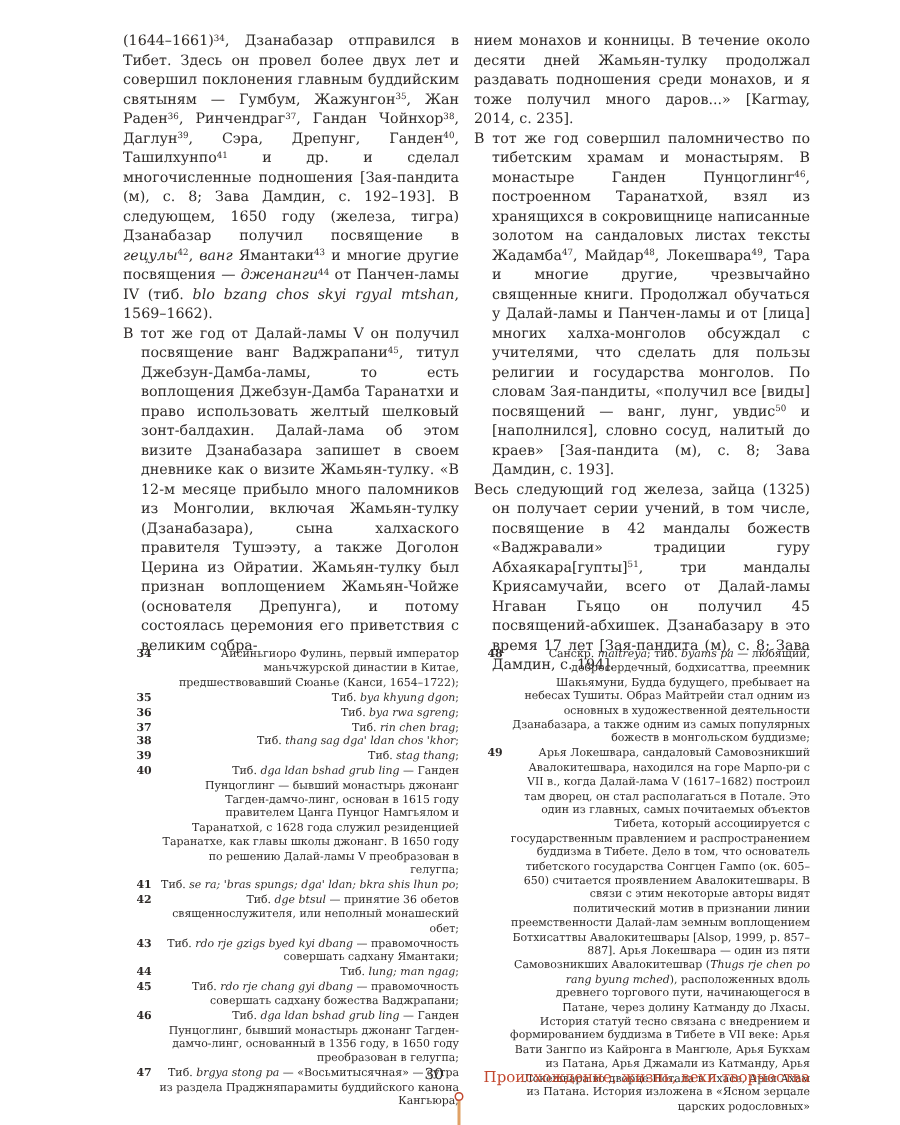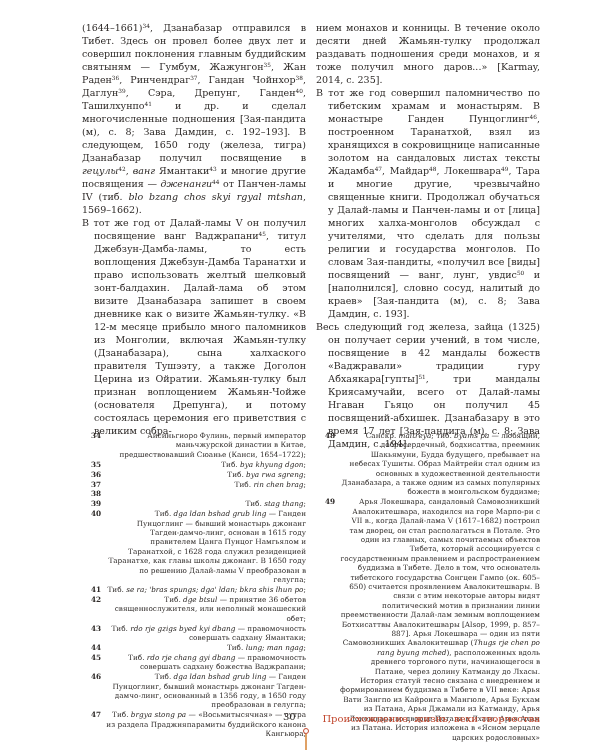--- a/index.html
+++ b/index.html
@@ -81,20 +81,21 @@
     <div class="fn">
         <span class="num">36</span>
         <span class="txt"><span>Тиб. </span><i>bya rwa sgreng</i><span>;</span></span>
       </div>
     <div class="fn">
         <span class="num">37</span>
         <span class="txt"><span>Тиб. </span><i>rin chen brag</i><span>;</span></span>
       </div>
     <div class="fn">
         <span class="num">38</span>
+        <span class="txt"><span>Тиб. </span><i>thang sag dga' ldan chos 'khor</i><span>;</span></span>
       </div>
     <div class="fn">
         <span class="num">39</span>
         <span class="txt"><span>Тиб. </span><i>stag thang</i><span>;</span></span>
       </div>
     <div class="fn">
         <span class="num">40</span>
         <span class="txt"><span>Тиб. </span><i>dga ldan bshad grub ling</i><span> — Ганден Пунцоглинг — бывший монастырь джонанг Тагден-дамчо-линг, основан в 1615 году правителем Цанга Пунцог Намгьялом и Таранатхой, с 1628 года служил резиденцией Таранатхе, как главы школы джонанг. В 1650 году по решению Далай-ламы V преобразован в гелугпа;</span></span>
       </div>
     <div class="fn">

